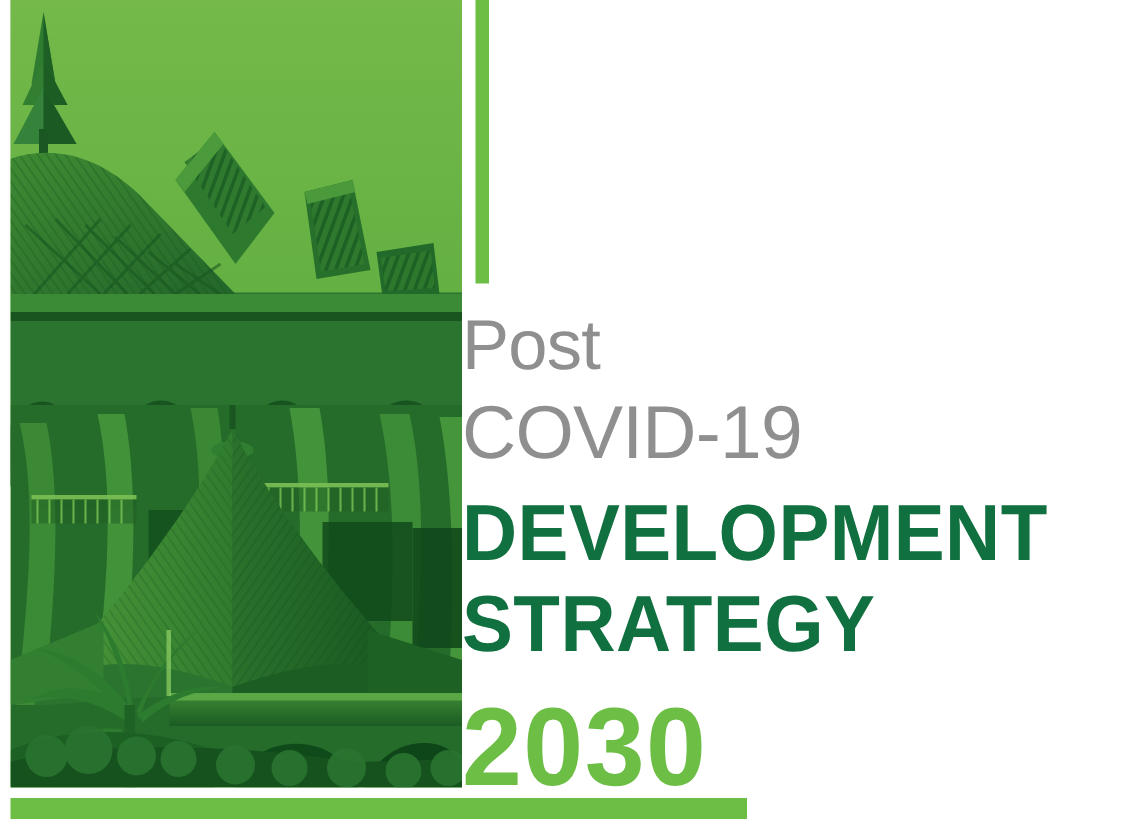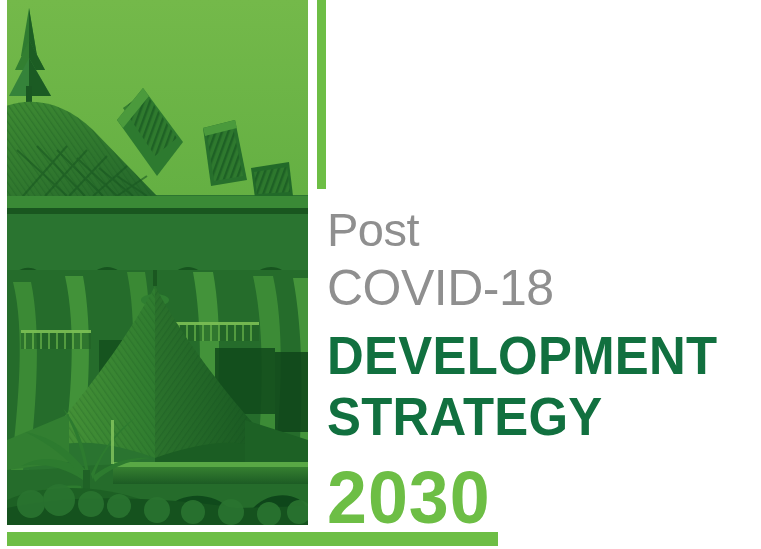--- a/index.html
+++ b/index.html
@@ -50,21 +50,21 @@
     left: 7px;
     top: 532px;
     width: 491px;
     height: 14px;
     background: #6DBE45;
   }
 
   
   .title-block {
     position: absolute;
-    left: 327px;
+    left: 308px;
     top: 206px;
     width: 430px;
   }
   .line-post,
   .line-covid {
     color: #8f8f8f;
     font-weight: 500;
     letter-spacing: -0.5px;
     line-height: 1.0;
   }
@@ -282,21 +282,21 @@
       </g>
 
       <rect x="104" y="420" width="3" height="44" fill="#8ccc63" opacity="0.75"></rect>
     </svg>
   </div>
 
   <div class="vbar"></div>
 
   <div class="title-block">
     <div class="line-post">Post</div>
-    <div class="line-covid">COVID-18</div>
+    <div class="line-covid">COVID-19</div>
     <div class="line-dev">DEVELOPMENT</div>
     <div class="line-strat">STRATEGY</div>
     <div class="line-year">2030</div>
   </div>
 
   <div class="hbar"></div>
 
 </div>
 
 </body></html>

